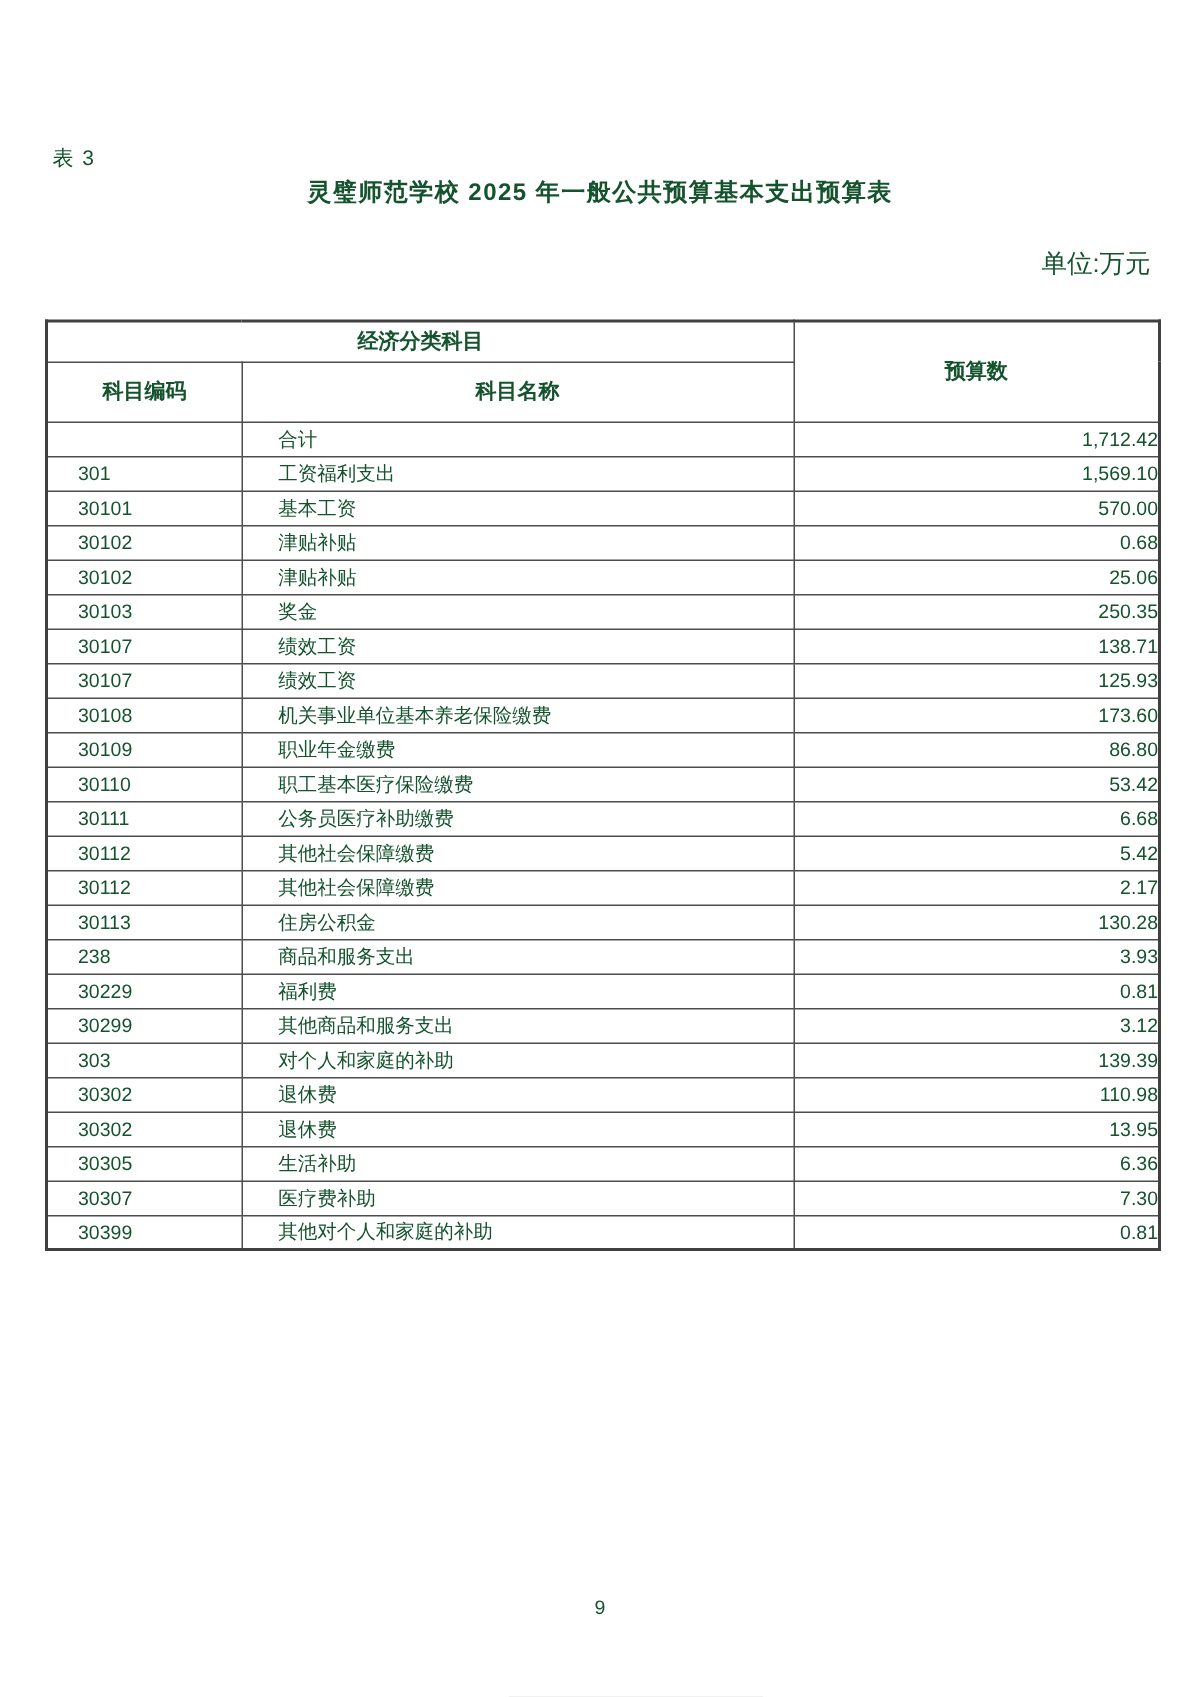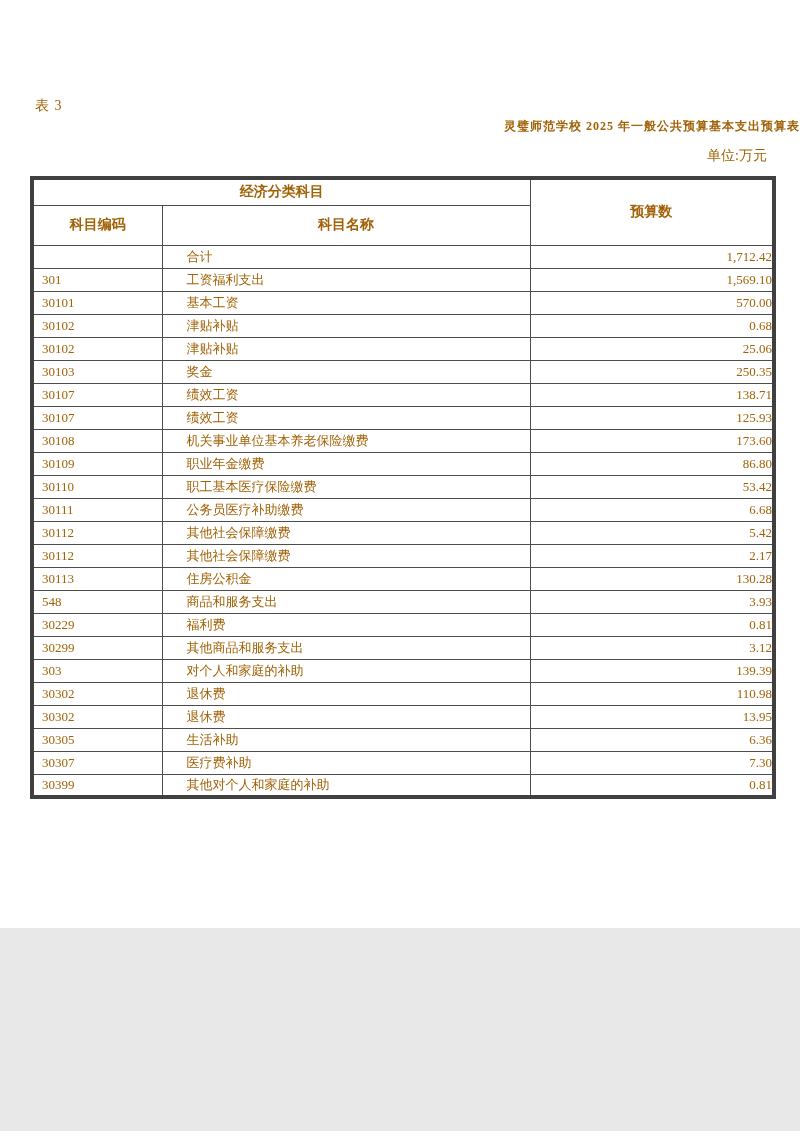--- a/index.html
+++ b/index.html
@@ -1,77 +1,77 @@
 <!DOCTYPE html>
 <html><head>
 <meta charset="utf-8">
 <style>
   * { margin: 0; padding: 0; box-sizing: border-box; }
   html, body { background: #e8e8e8; }
   .page {
     position: relative;
     width: 800px;
-    height: 928px;
+    height: 1131px;
     margin: 0 auto;
     background: #ffffff;
-    font-family: Liberation Serif, serif;
-    color: #a16207;
+    font-family: Liberation Sans, sans-serif;
+    color: #14532d;
     overflow: hidden;
   }
   .table-label {
     position: absolute;
     left: 35px;
     top: 97px;
     font-size: 14px;
     letter-spacing: 1px;
   }
   .doc-title {
     position: absolute;
     left: 0;
     right: 0;
     top: 118px;
-    text-align: right;
-    font-size: 12px;
+    text-align: center;
+    font-size: 16px;
     font-weight: bold;
     letter-spacing: 1px;
   }
   .unit-note {
     position: absolute;
     right: 33px;
-    top: 147px;
-    font-size: 14px;
+    top: 164px;
+    font-size: 17px;
   }
   table.budget {
     position: absolute;
     left: 30px;
     top: 176px;
     width: 742px;
     border-collapse: collapse;
     table-layout: fixed;
   }
   table.budget col.c-code { width: 130px; }
   table.budget col.c-name { width: 368px; }
   table.budget col.c-value { width: 244px; }
   table.budget th, table.budget td {
     border: 1px solid #4d4d4d;
     font-size: 13px;
     vertical-align: middle;
     overflow: hidden;
     white-space: nowrap;
   }
-  table.budget { border: 4px solid #404040; }
+  table.budget { border: 2px solid #404040; margin-top: 37px; }
   table.budget th {
     font-weight: bold;
     text-align: center;
     font-size: 14px;
   }
   thead tr.h1 th { height: 27px; }
   thead tr.h2 th { height: 40px; }
   tbody td { height: 23px; }
-  td.code { text-align: left; padding-left: 8px; }
+  td.code { text-align: left; padding-left: 20px; }
   td.name { text-align: left; padding-left: 24px; }
   td.value { text-align: right; }
   .page-number {
     position: absolute;
     left: 0;
     right: 0;
     top: 1064px;
     text-align: center;
     font-size: 13px;
   }
@@ -173,21 +173,21 @@
       <td class="code">30112</td>
       <td class="name">其他社会保障缴费</td>
       <td class="value">2.17</td>
     </tr>
         <tr>
       <td class="code">30113</td>
       <td class="name">住房公积金</td>
       <td class="value">130.28</td>
     </tr>
         <tr>
-      <td class="code">548</td>
+      <td class="code">238</td>
       <td class="name">商品和服务支出</td>
       <td class="value">3.93</td>
     </tr>
         <tr>
       <td class="code">30229</td>
       <td class="name">福利费</td>
       <td class="value">0.81</td>
     </tr>
         <tr>
       <td class="code">30299</td>

